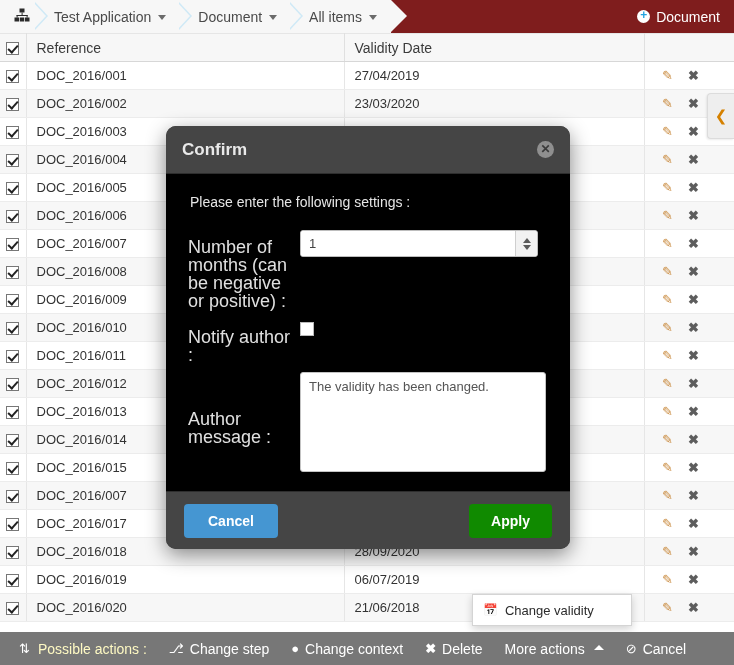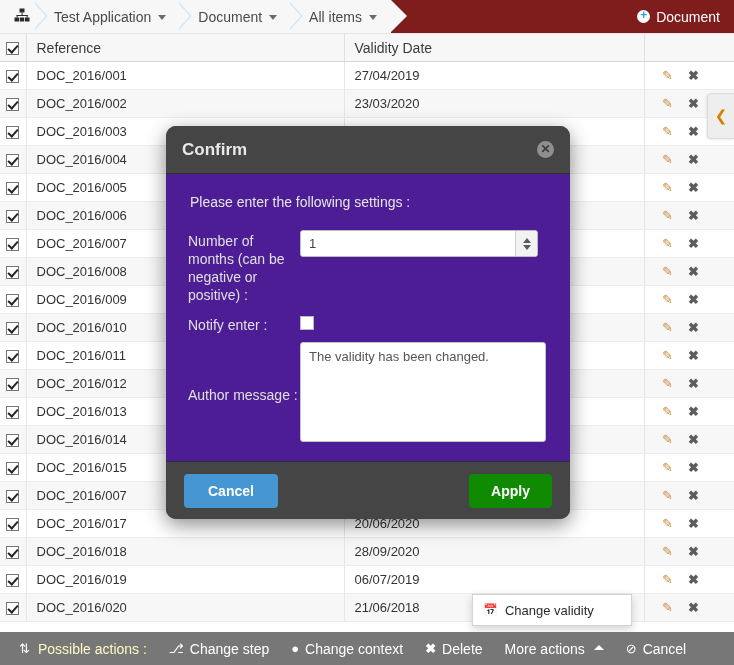--- a/index.html
+++ b/index.html
@@ -227,30 +227,31 @@
     color:#e9e9e9; font-size: 17px; font-weight: bold;
   }
   .modal-close {
     margin-left:auto;
     width: 17px; height: 17px; border-radius:50%;
     background:#8f8f8f; color:#3a3a3a;
     font-size: 12px; line-height: 16px; text-align:center;
     font-weight: bold;
   }
   .modal-body {
-    background:#4c1d95;
+    background:#000000;
     padding: 16px 22px 12px 22px;
     color:#e3e3e3;
   }
   .modal-intro { font-size: 14px; color:#e6e6e6; margin: 4px 0 20px 2px; }
   .frow { display:flex; margin-bottom: 4px; }
   .flabel {
     width: 112px; flex: 0 0 112px;
-    font-size: 14px; color:#e0e0e0; line-height: 18px;
+    font-size: 18px; color:#e0e0e0; line-height: 18px;
     padding-top: 2px;
+    margin-top: 6px;
   }
   .fcontrol { flex: 1; }
   .numwrap {
     display:flex; width: 238px; height: 27px;
     background:#fff; border:1px solid #bdbdbd; border-radius:3px;
     overflow:hidden;
   }
   .numwrap input {
     flex:1; border:none; outline:none;
     padding: 0 8px; font-size: 13px; color:#444;
@@ -504,21 +505,21 @@
             <input type="text" value="1" style="">
             <div class="spinner">
               <i class="sp-up"></i>
               <i class="sp-dn"></i>
             </div>
           </div>
         </div>
       </div>
 
       <div class="frow" style="margin-top:10px;">
-        <div class="flabel">Notify enter :</div>
+        <div class="flabel">Notify author :</div>
         <div class="fcontrol">
           <span class="chk-white"></span>
         </div>
       </div>
 
       <div class="frow msg">
         <div class="flabel">Author message :</div>
         <div class="fcontrol">
           <textarea class="ta" style="">The validity has been changed.</textarea>
         </div>

